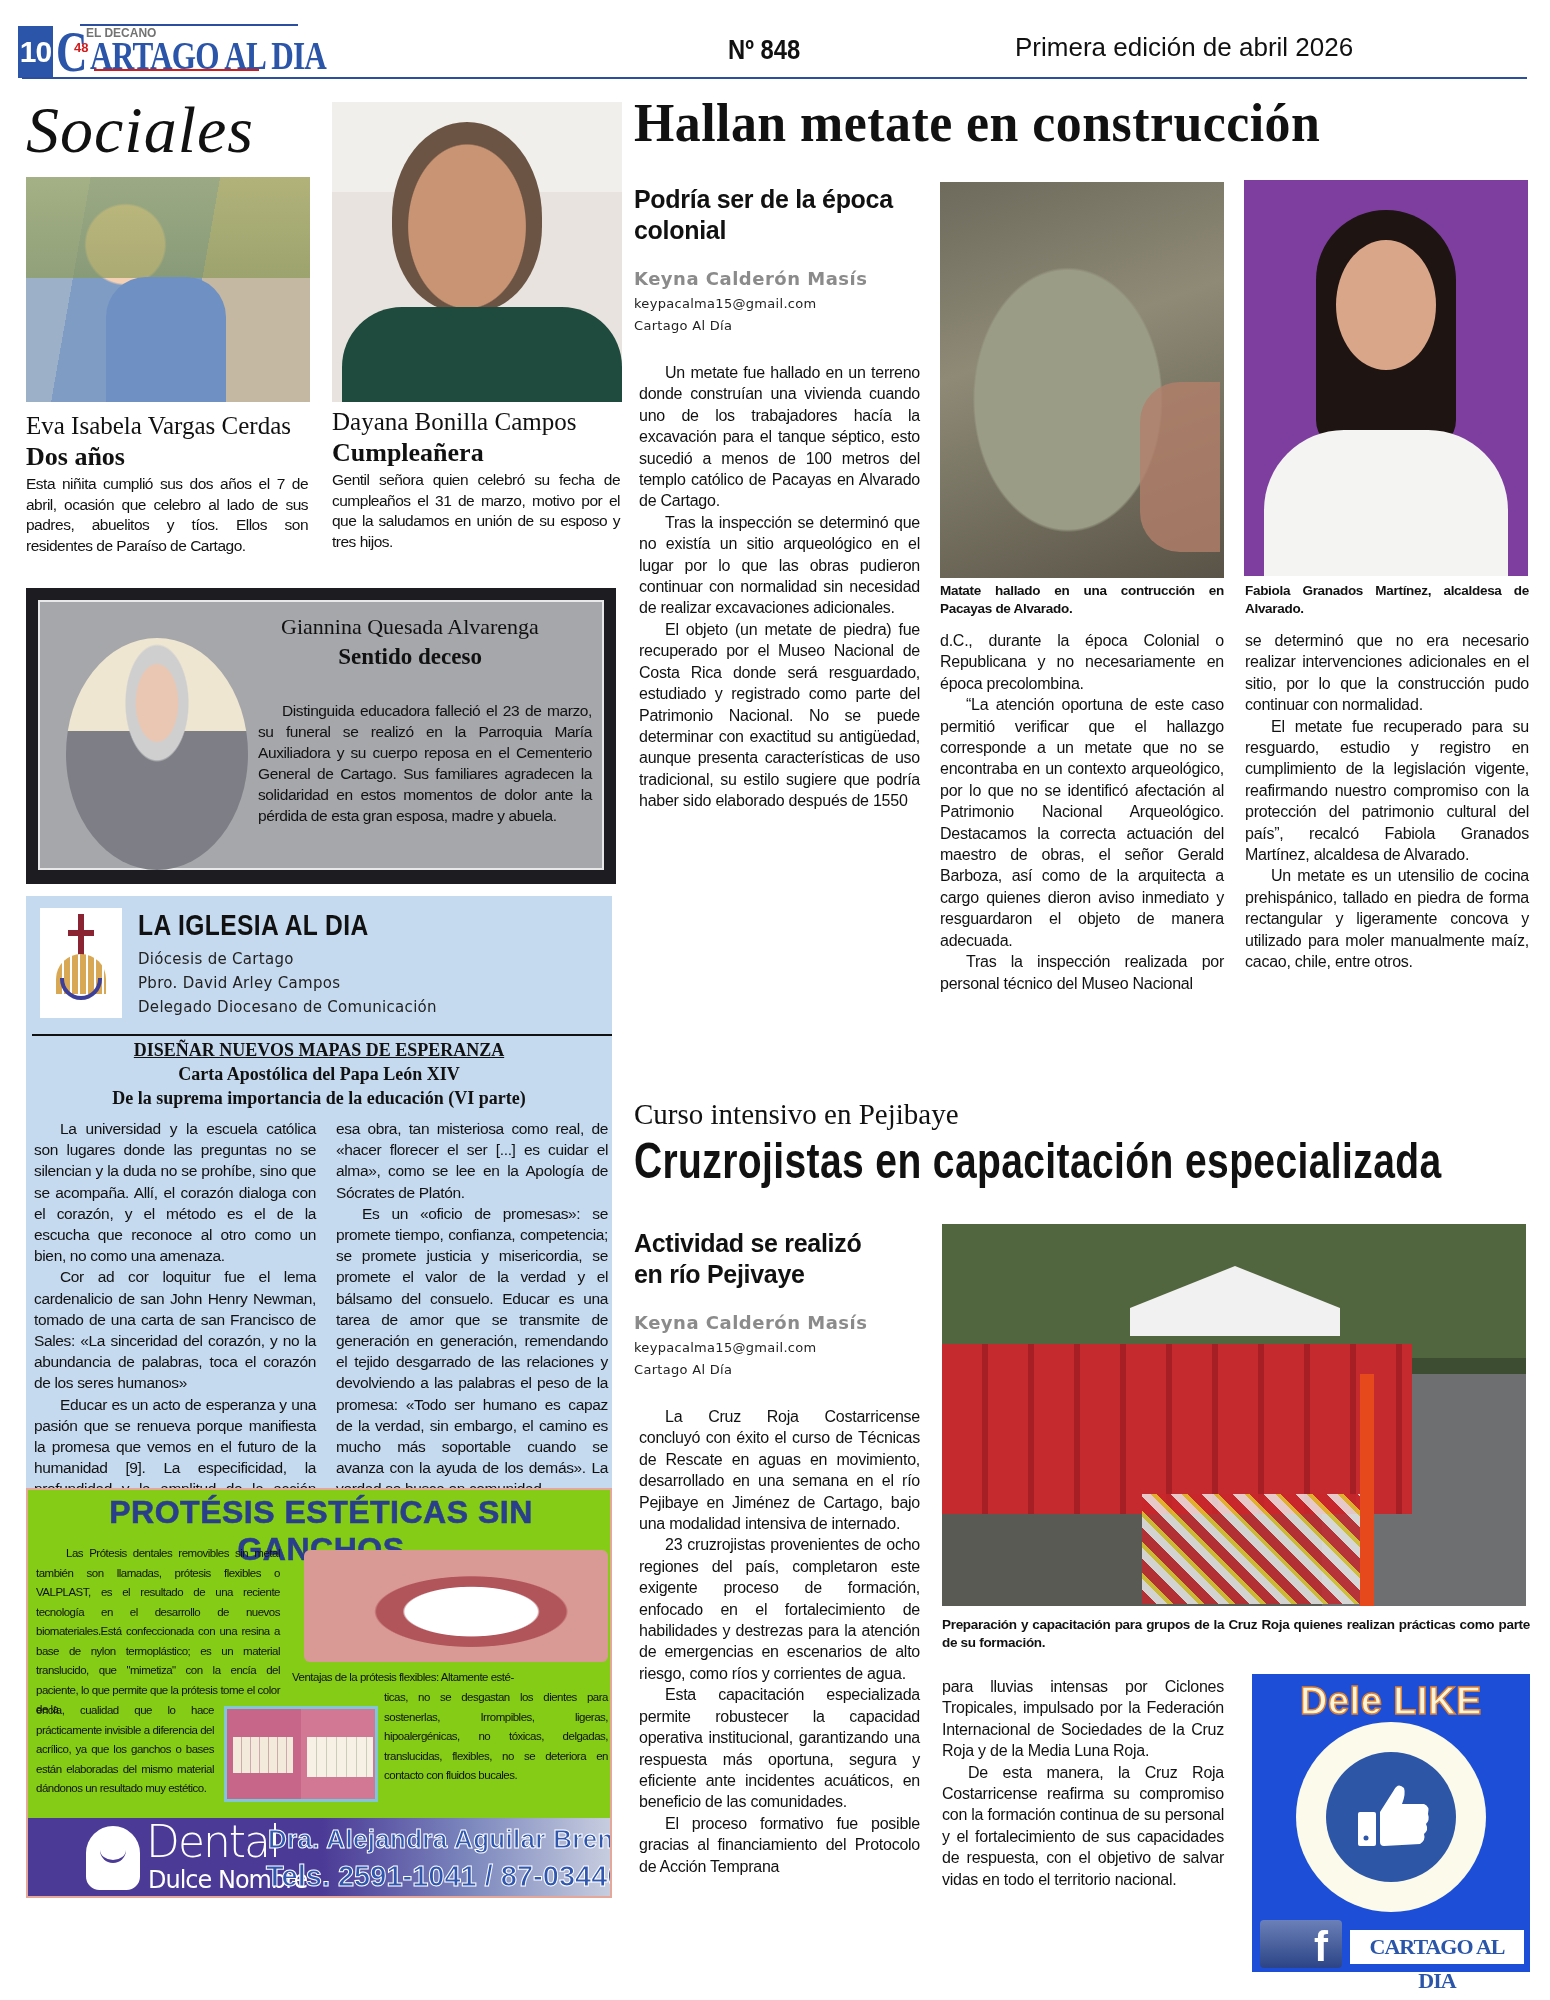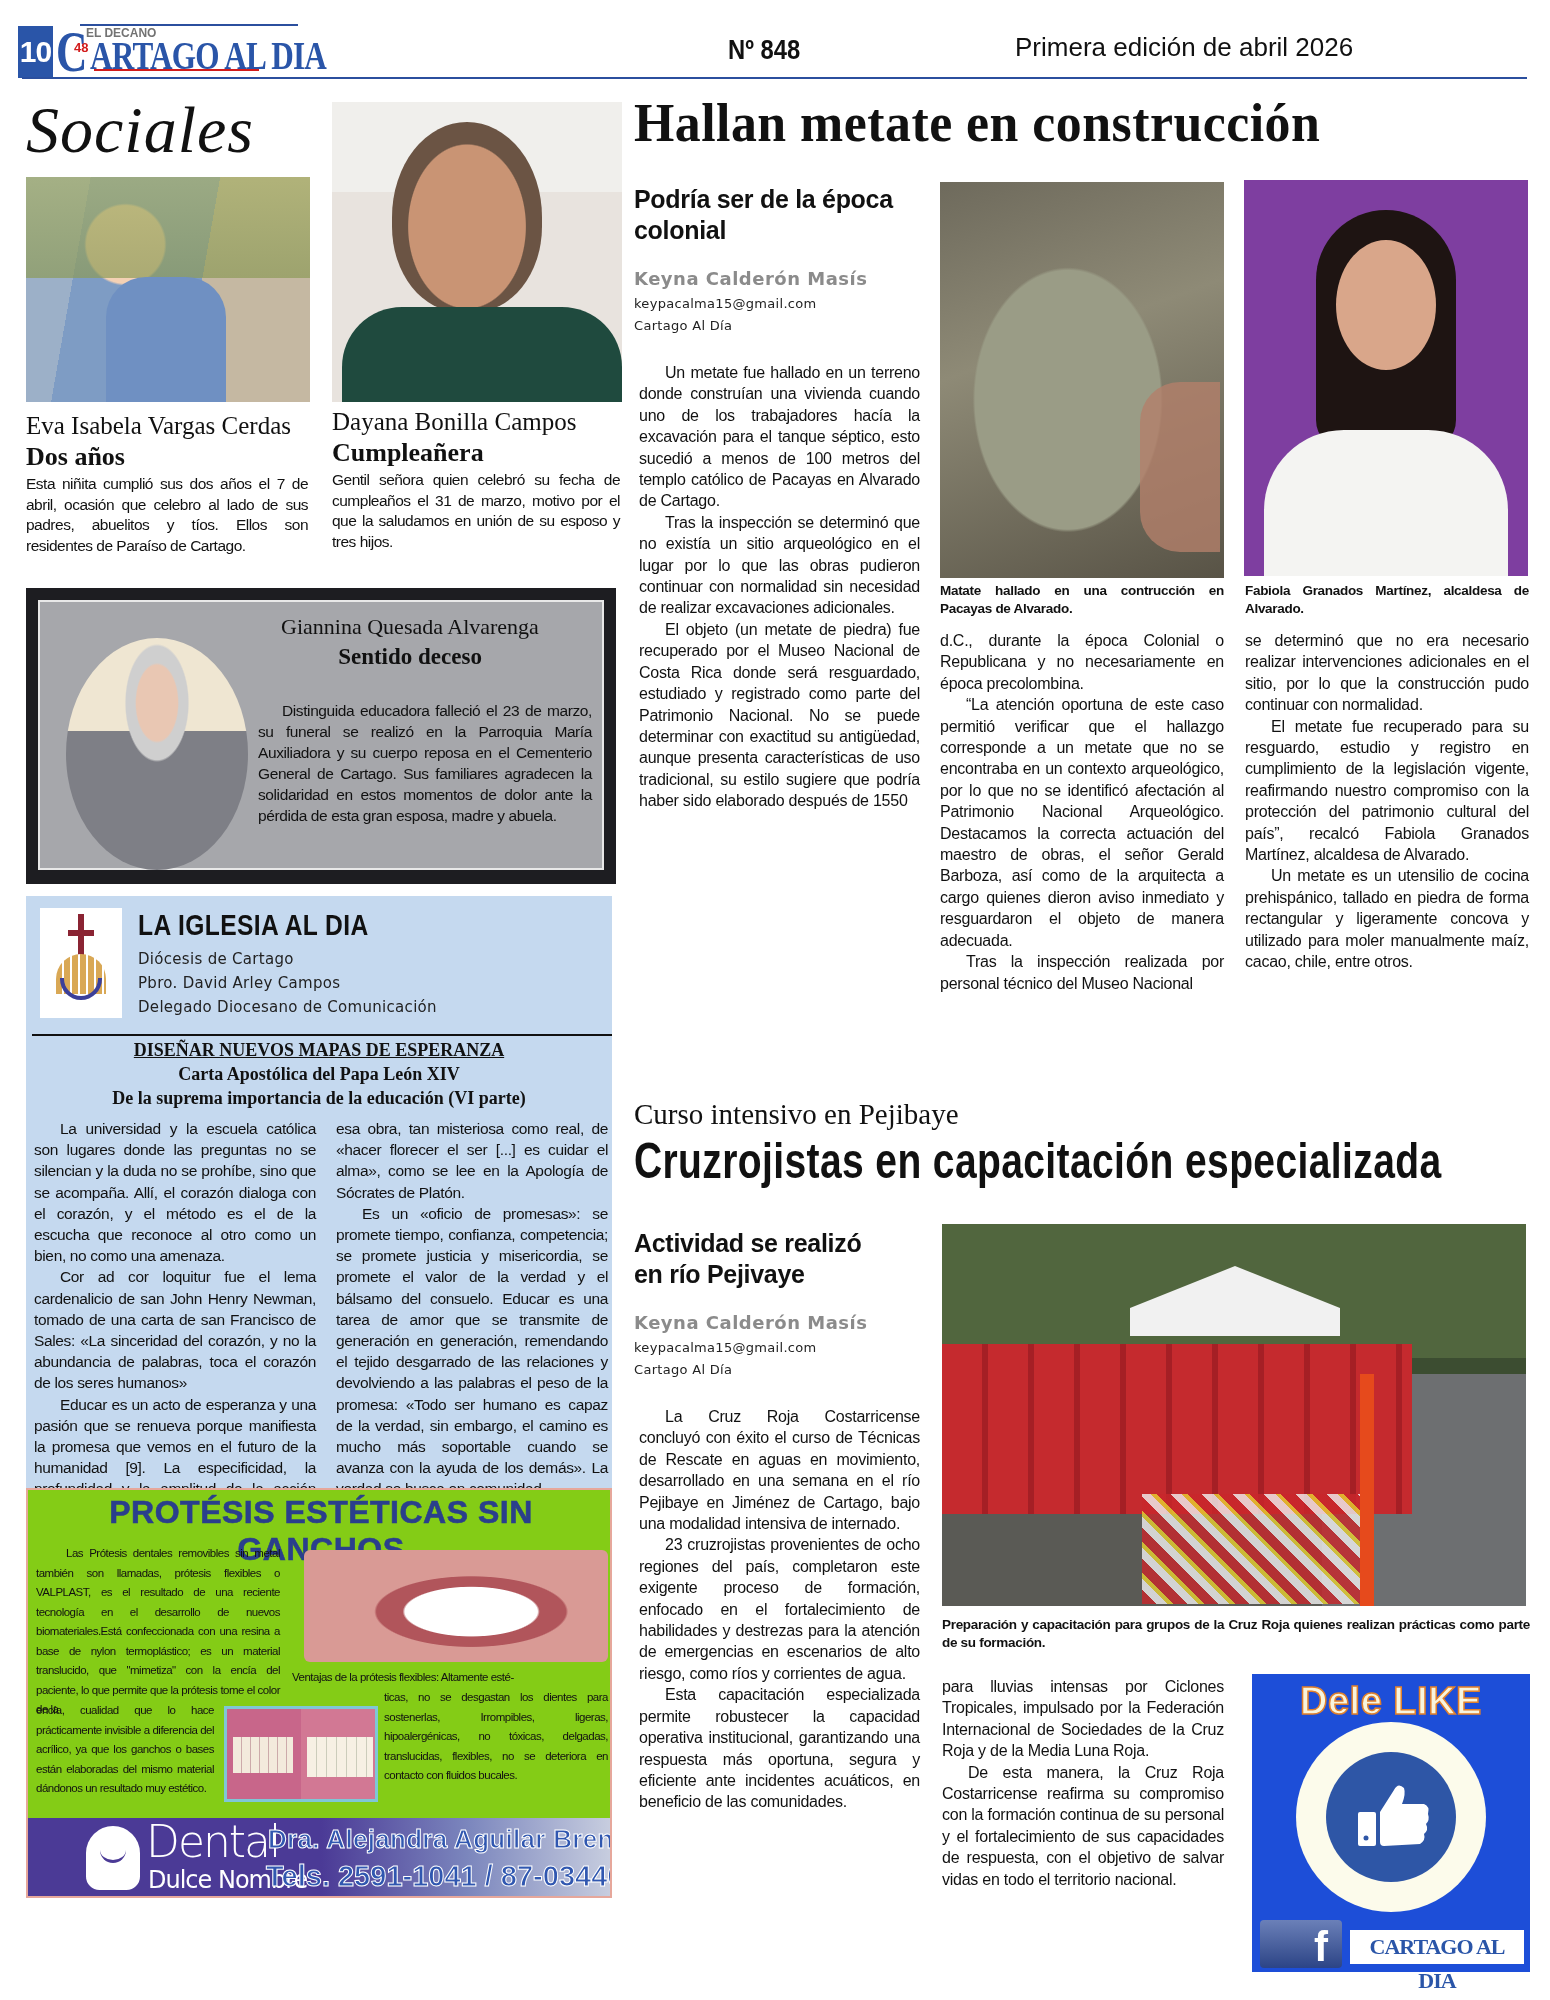--- a/index.html
+++ b/index.html
@@ -238,20 +238,21 @@
 <div class="h2">Cruzrojistas en capacitación especializada</div>
 <div class="sub-head" style="left:634px; top:1228px; width:260px;">Actividad se realizó en río Pejivaye</div>
 <div class="byline" style="left:634px; top:1312px;">Keyna Calderón Masís</div>
 <div class="byline-sm" style="left:634px; top:1340px;">keypacalma15@gmail.com</div>
 <div class="byline-sm" style="left:634px; top:1362px;">Cartago Al Día</div>
 
 <div class="col" style="left:639px; top:1406px; width:281px;">
   <p class="ind">La Cruz Roja Costarricense concluyó con éxito el curso de Técnicas de Rescate en aguas en movimiento, desarrollado en una semana en el río Pejibaye en Jiménez de Cartago, bajo una modalidad intensiva de internado.</p>
   <p class="ind">23 cruzrojistas provenientes de ocho regiones del país, completaron este exigente proceso de formación, enfocado en el fortalecimiento de habilidades y destrezas para la atención de emergencias en escenarios de alto riesgo, como ríos y corrientes de agua.</p>
   <p class="ind">Esta capacitación especializada permite robustecer la capacidad operativa institucional, garantizando una respuesta más oportuna, segura y eficiente ante incidentes acuáticos, en beneficio de las comunidades.</p>
+  <p class="ind">El proceso formativo fue posible gracias al financiamiento del Protocolo de Acción Temprana</p>
 </div>
 
 <div class="photo ph-cruz">
   <div class="tent"></div>
     <div class="road"></div>
     <div class="people"></div>
     <div class="gear"></div>
     <div class="cone"></div>
 </div>
 <div class="caption" style="left:942px; top:1616px; width:588px;">Preparación y capacitación para grupos de la Cruz Roja quienes realizan prácticas como parte de su formación.</div>

